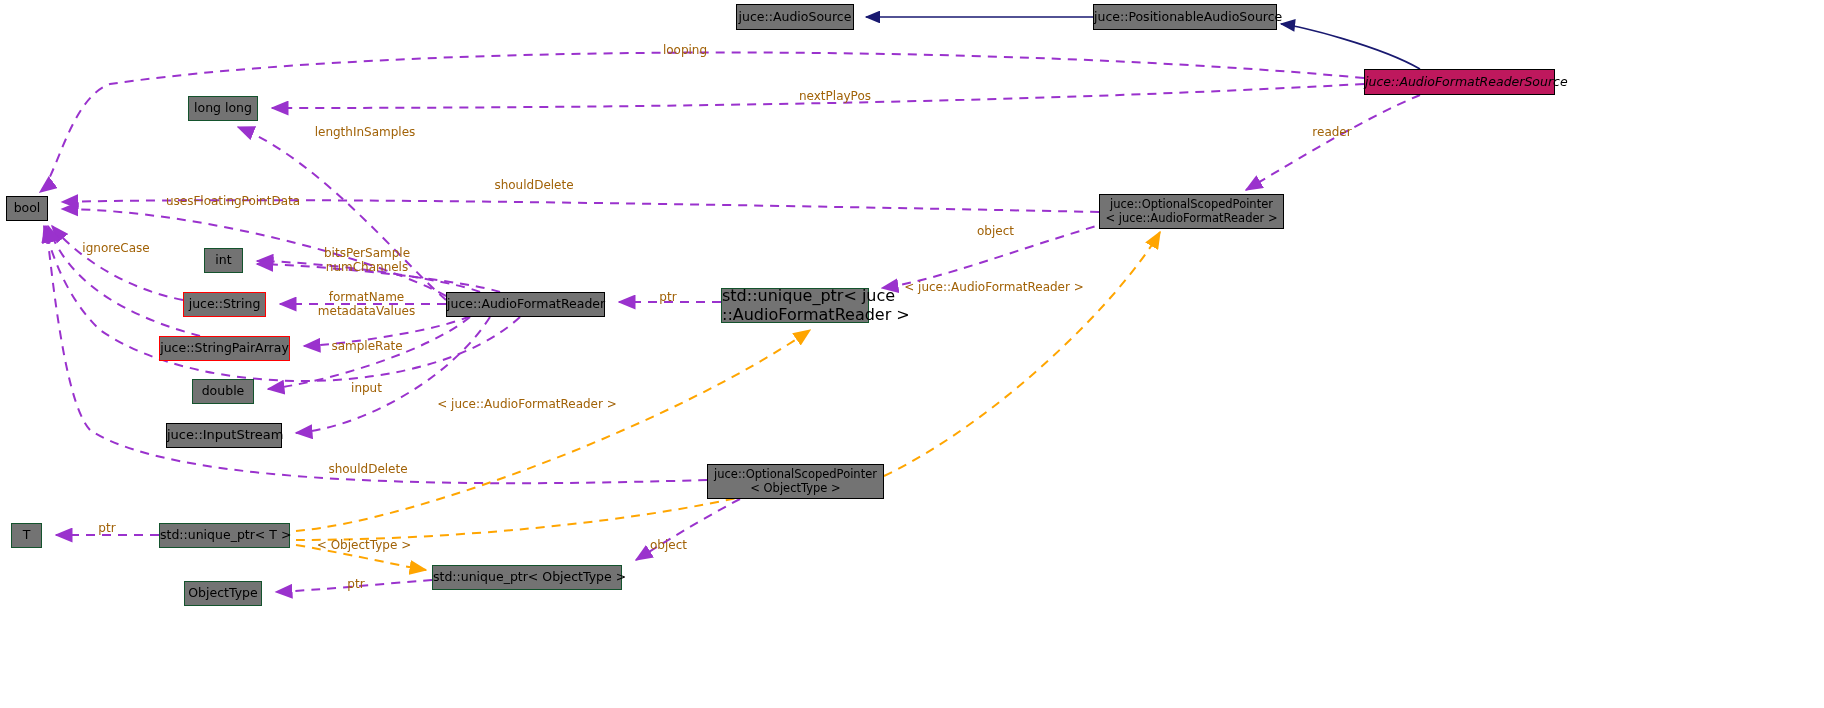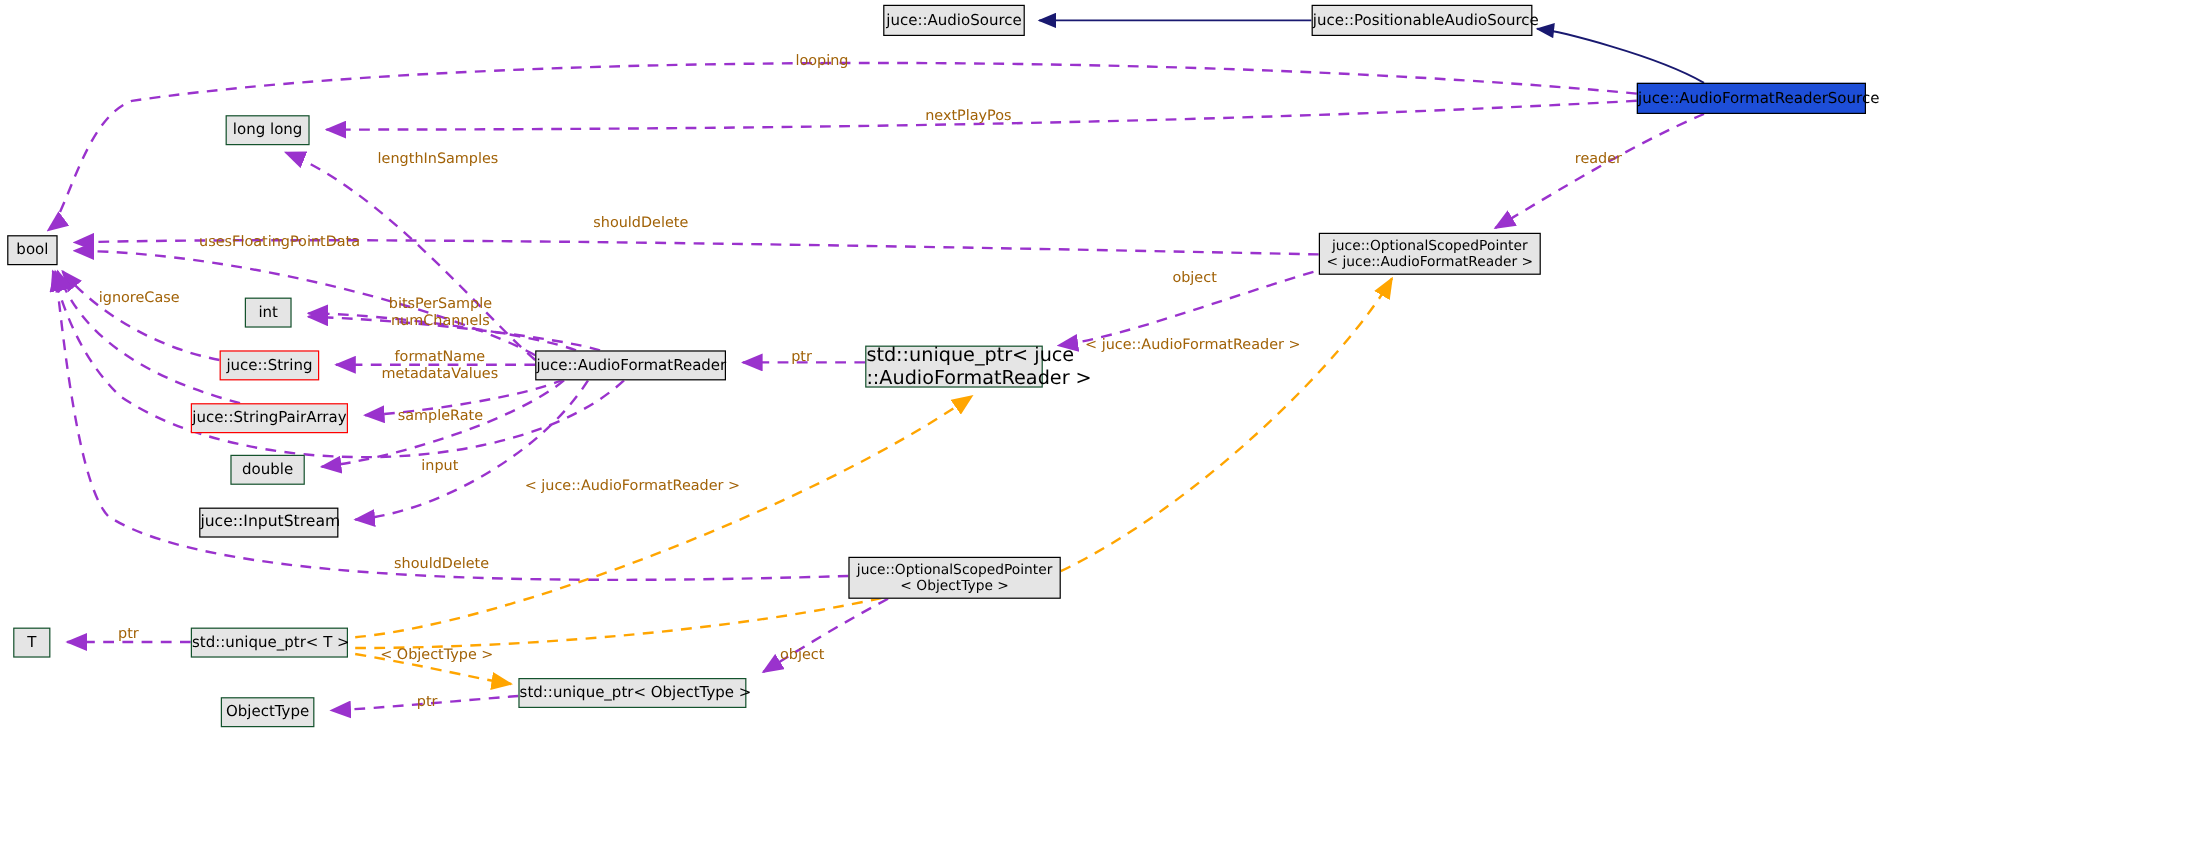--- a/index.html
+++ b/index.html
@@ -1,25 +1,25 @@
 <!DOCTYPE html>
 <html><head>
 <meta charset="utf-8">
 <style>
   html,body{margin:0;padding:0;background:#ffffff;}
   body{font-family:"DejaVu Sans","Liberation Sans",sans-serif;}
   #canvas{position:relative;width:1824px;height:708px;background:#ffffff;overflow:hidden;}
   svg#edges{position:absolute;left:0;top:0;width:1824px;height:708px;}
   .node{position:absolute;box-sizing:border-box;display:flex;align-items:center;justify-content:center;
-        text-align:center;background:#e5e5e5;line-height:1.15;white-space:pre;}
+        text-align:center;background:#737373;line-height:1.15;white-space:pre;}
   .node .lbl{display:block;width:100%;}
   .b-black{border:1px solid #000000;}
   .b-gray{border:1px solid #14532d;}
   .b-red{border:1px solid #ff0000;}
-  .fill-gray{background:#1d4ed8;}
+  .fill-gray{background:#be185d;font-style:italic;}
   .edge-label{position:absolute;color:#a16207;background:transparent;white-space:pre;text-align:center;
               line-height:1.18;}
 </style>
 </head>
 <body>
 
 <div id="canvas">
 
   <svg id="edges" viewBox="0 0 1824 708" xmlns="http://www.w3.org/2000/svg">
     <defs>
@@ -89,21 +89,21 @@
 &lt; juce::AudioFormatReader &gt;</span></div>
       <div class="node b-black" style="left: 707px; top: 464px; width: 177px; height: 35px; font-size: 11.5px;"><span class="lbl">juce::OptionalScopedPointer
 &lt; ObjectType &gt;</span></div>
       <div class="node b-gray" style="left: 11px; top: 523px; width: 31px; height: 25px; font-size: 12.5px;"><span class="lbl">T</span></div>
       <div class="node b-gray" style="left: 159px; top: 523px; width: 131px; height: 25px; font-size: 12.5px;"><span class="lbl">std::unique_ptr&lt; T &gt;</span></div>
       <div class="node b-gray" style="left: 184px; top: 581px; width: 78px; height: 25px; font-size: 12.5px;"><span class="lbl">ObjectType</span></div>
       <div class="node b-gray" style="left: 432px; top: 565px; width: 190px; height: 25px; font-size: 12.5px;"><span class="lbl">std::unique_ptr&lt; ObjectType &gt;</span></div>
     </div>
   <div id="labels">
       <div class="edge-label" style="left: 640px; top: 43px; width: 90px; font-size: 12px;">looping</div>
-      <div class="edge-label" style="left: 752px; top: 89px; width: 110px; font-size: 12px;">nextPlayPos</div>
+      <div class="edge-label" style="left: 780px; top: 89px; width: 110px; font-size: 12px;">nextPlayPos</div>
       <div class="edge-label" style="left: 305px; top: 125px; width: 120px; font-size: 12px;">lengthInSamples</div>
       <div class="edge-label" style="left: 1297px; top: 125px; width: 70px; font-size: 12px;">reader</div>
       <div class="edge-label" style="left: 484px; top: 178px; width: 100px; font-size: 12px;">shouldDelete</div>
       <div class="edge-label" style="left: 158px; top: 194px; width: 150px; font-size: 12px;">usesFloatingPointData</div>
       <div class="edge-label" style="left: 968px; top: 224px; width: 55px; font-size: 12px;">object</div>
       <div class="edge-label" style="left: 71px; top: 241px; width: 90px; font-size: 12px;">ignoreCase</div>
       <div class="edge-label" style="left: 317px; top: 246px; width: 100px; font-size: 12px;">bitsPerSample
 numChannels</div>
       <div class="edge-label" style="left: 314px; top: 290px; width: 105px; font-size: 12px;">formatName
 metadataValues</div>

